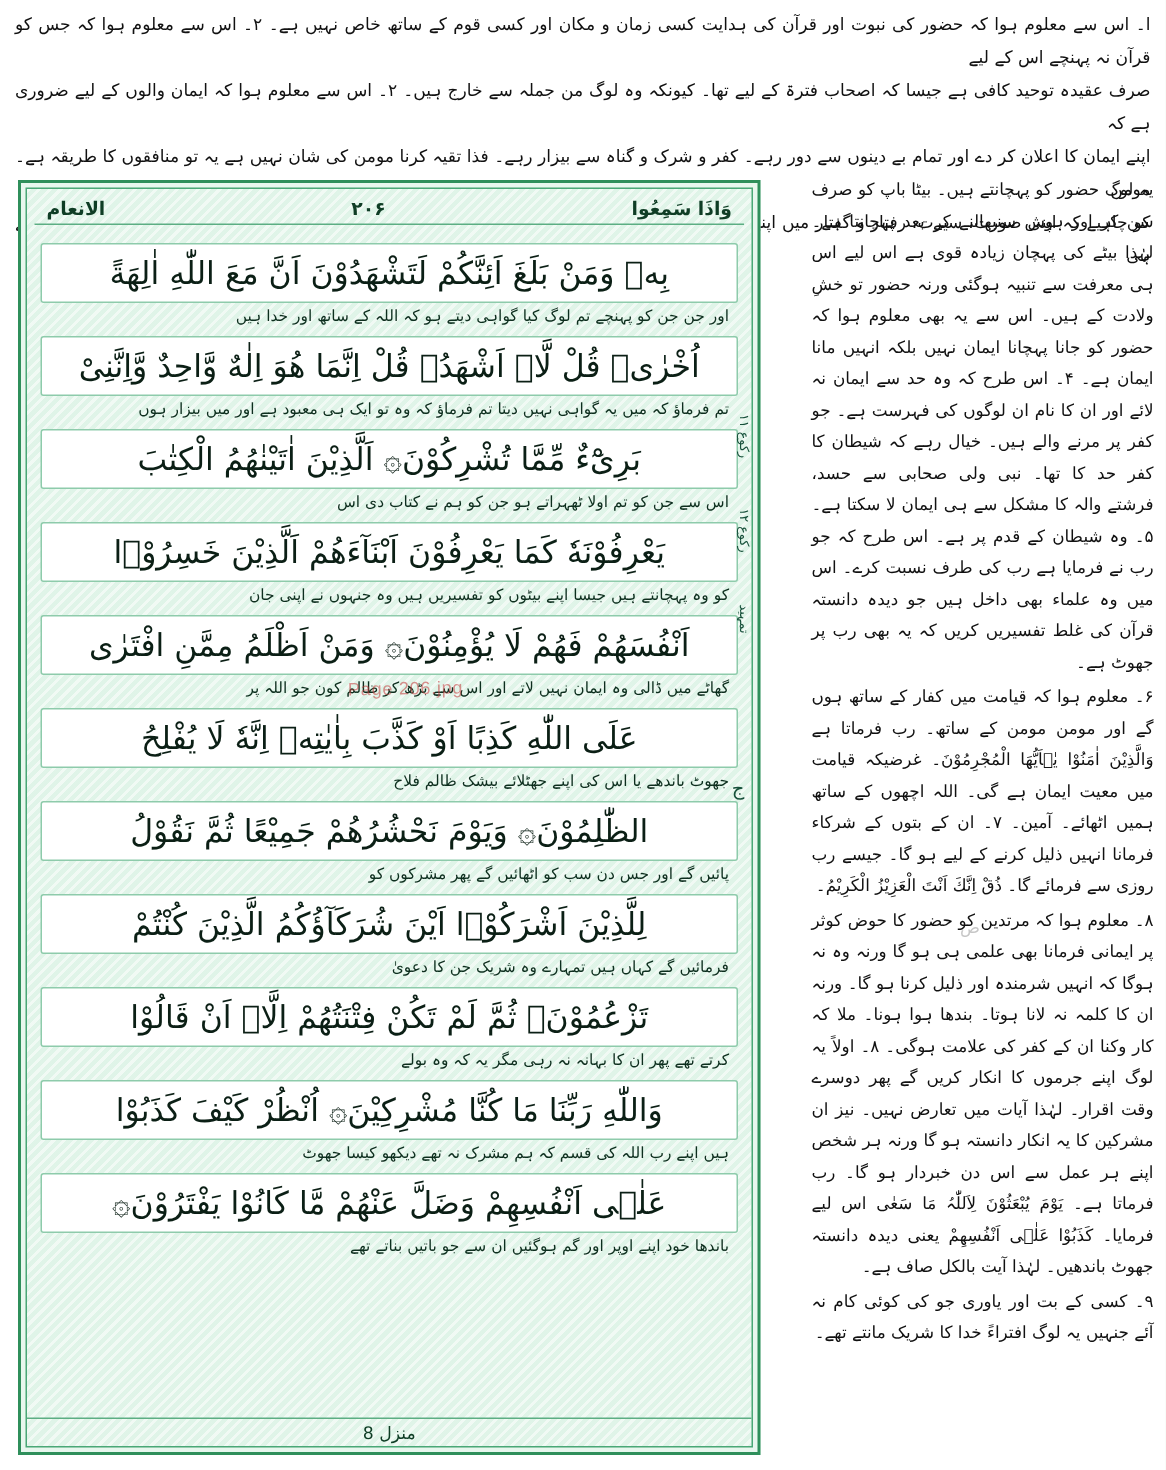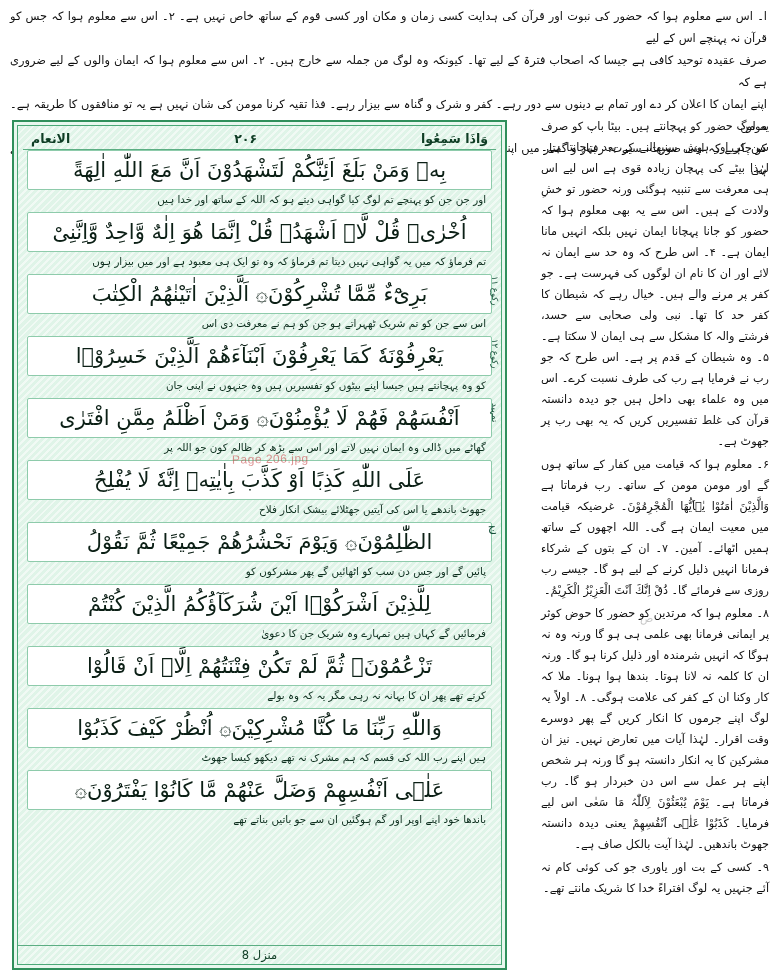--- a/index.html
+++ b/index.html
@@ -83,21 +83,21 @@
   
   .frame-header {
     display: flex;
     flex-direction: row-reverse;
     justify-content: space-between;
     align-items: flex-start;
     font-size: 12px;
     color: #0f3d25;
     border-bottom: 1px solid #5cae83;
     padding: 1px 8px 3px 8px;
-    margin-bottom: 0;
+    margin-bottom: 12px;
     direction: rtl;
   }
   .frame-header .hd {
     font-family: "DejaVu Sans", sans-serif;
     font-size: 12.5px;
     font-weight: bold;
     letter-spacing: 0.3px;
   }
   .frame-footer {
     position: absolute;
@@ -222,36 +222,36 @@
           <div class="ayah-tr">اور جن جن کو پہنچے تم لوگ کیا گواہی دیتے ہو کہ اللہ کے ساتھ اور خدا ہیں</div>
         </div>
 
         <div class="ayah">
           <div class="ayah-ar">اُخْرٰىۚ قُلْ لَّاۤ اَشْهَدُۚ قُلْ اِنَّمَا هُوَ اِلٰهٌ وَّاحِدٌ وَّاِنَّنِیْ</div>
           <div class="ayah-tr">تم فرماؤ کہ میں یہ گواہی نہیں دیتا تم فرماؤ کہ وہ تو ایک ہی معبود ہے اور میں بیزار ہوں</div>
         </div>
 
         <div class="ayah">
           <div class="ayah-ar">بَرِیْٓءٌ مِّمَّا تُشْرِكُوْنَ۞ اَلَّذِیْنَ اٰتَیْنٰهُمُ الْكِتٰبَ</div>
-          <div class="ayah-tr">اس سے جن کو تم شریک ٹھہراتے ہو  جن کو ہم نے معرفت دی  اس</div>
+          <div class="ayah-tr">اس سے جن کو تم اولا ٹھہراتے ہو  جن کو ہم نے کتاب دی  اس</div>
         </div>
 
         <div class="ayah">
           <div class="ayah-ar">یَعْرِفُوْنَهٗ كَمَا یَعْرِفُوْنَ اَبْنَآءَهُمْ اَلَّذِیْنَ خَسِرُوْۤا</div>
           <div class="ayah-tr">کو وہ پہچانتے ہیں جیسا اپنے بیٹوں کو تفسیریں ہیں وہ جنہوں نے اپنی جان</div>
         </div>
 
         <div class="ayah">
           <div class="ayah-ar">اَنْفُسَهُمْ فَهُمْ لَا یُؤْمِنُوْنَ۞ وَمَنْ اَظْلَمُ مِمَّنِ افْتَرٰی</div>
           <div class="ayah-tr">گھاٹے میں ڈالی وہ ایمان نہیں لاتے اور اس سے بڑھ کر ظالم کون جو اللہ پر</div>
         </div>
 
         <div class="ayah">
           <div class="ayah-ar">عَلَی اللّٰهِ كَذِبًا اَوْ كَذَّبَ بِاٰیٰتِهٖ اِنَّهٗ لَا یُفْلِحُ</div>
-          <div class="ayah-tr">جھوٹ باندھے یا اس کی آیتیں جھٹلائے  بیشک انکار فلاح</div>
+          <div class="ayah-tr">جھوٹ باندھے یا اس کی اپنے جھٹلائے  بیشک ظالم فلاح</div>
         </div>
 
         <div class="ayah">
           <div class="ayah-ar">الظّٰلِمُوْنَ۞ وَیَوْمَ نَحْشُرُهُمْ جَمِیْعًا ثُمَّ نَقُوْلُ</div>
           <div class="ayah-tr">پائیں گے  اور جس دن سب کو اٹھائیں گے پھر مشرکوں کو</div>
         </div>
 
         <div class="ayah">
           <div class="ayah-ar">لِلَّذِیْنَ اَشْرَكُوْۤا اَیْنَ شُرَكَآؤُكُمُ الَّذِیْنَ كُنْتُمْ</div>
           <div class="ayah-tr">فرمائیں گے کہاں ہیں تمہارے وہ شریک جن کا دعویٰ</div>

